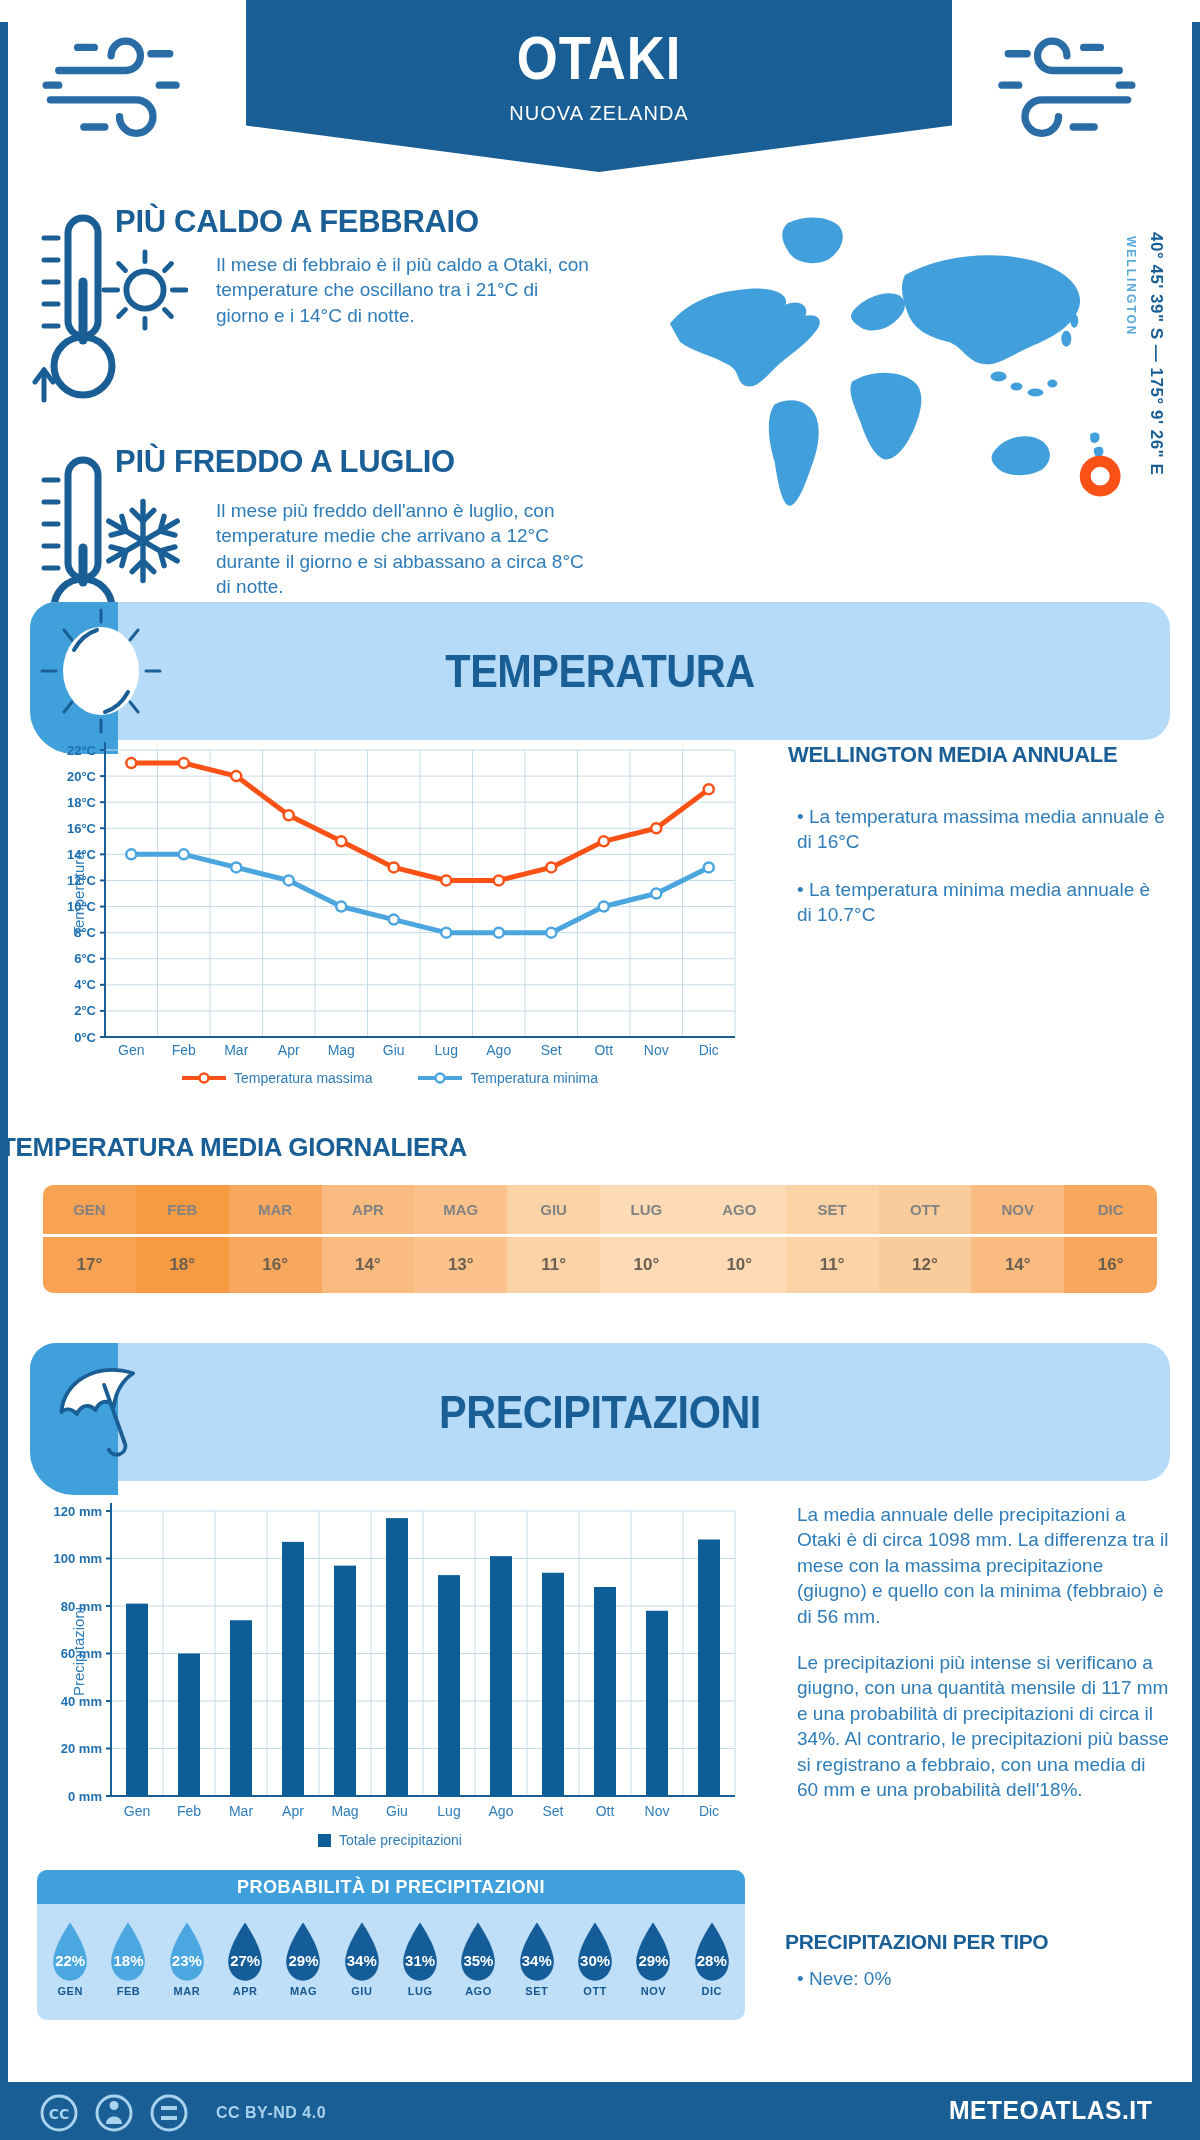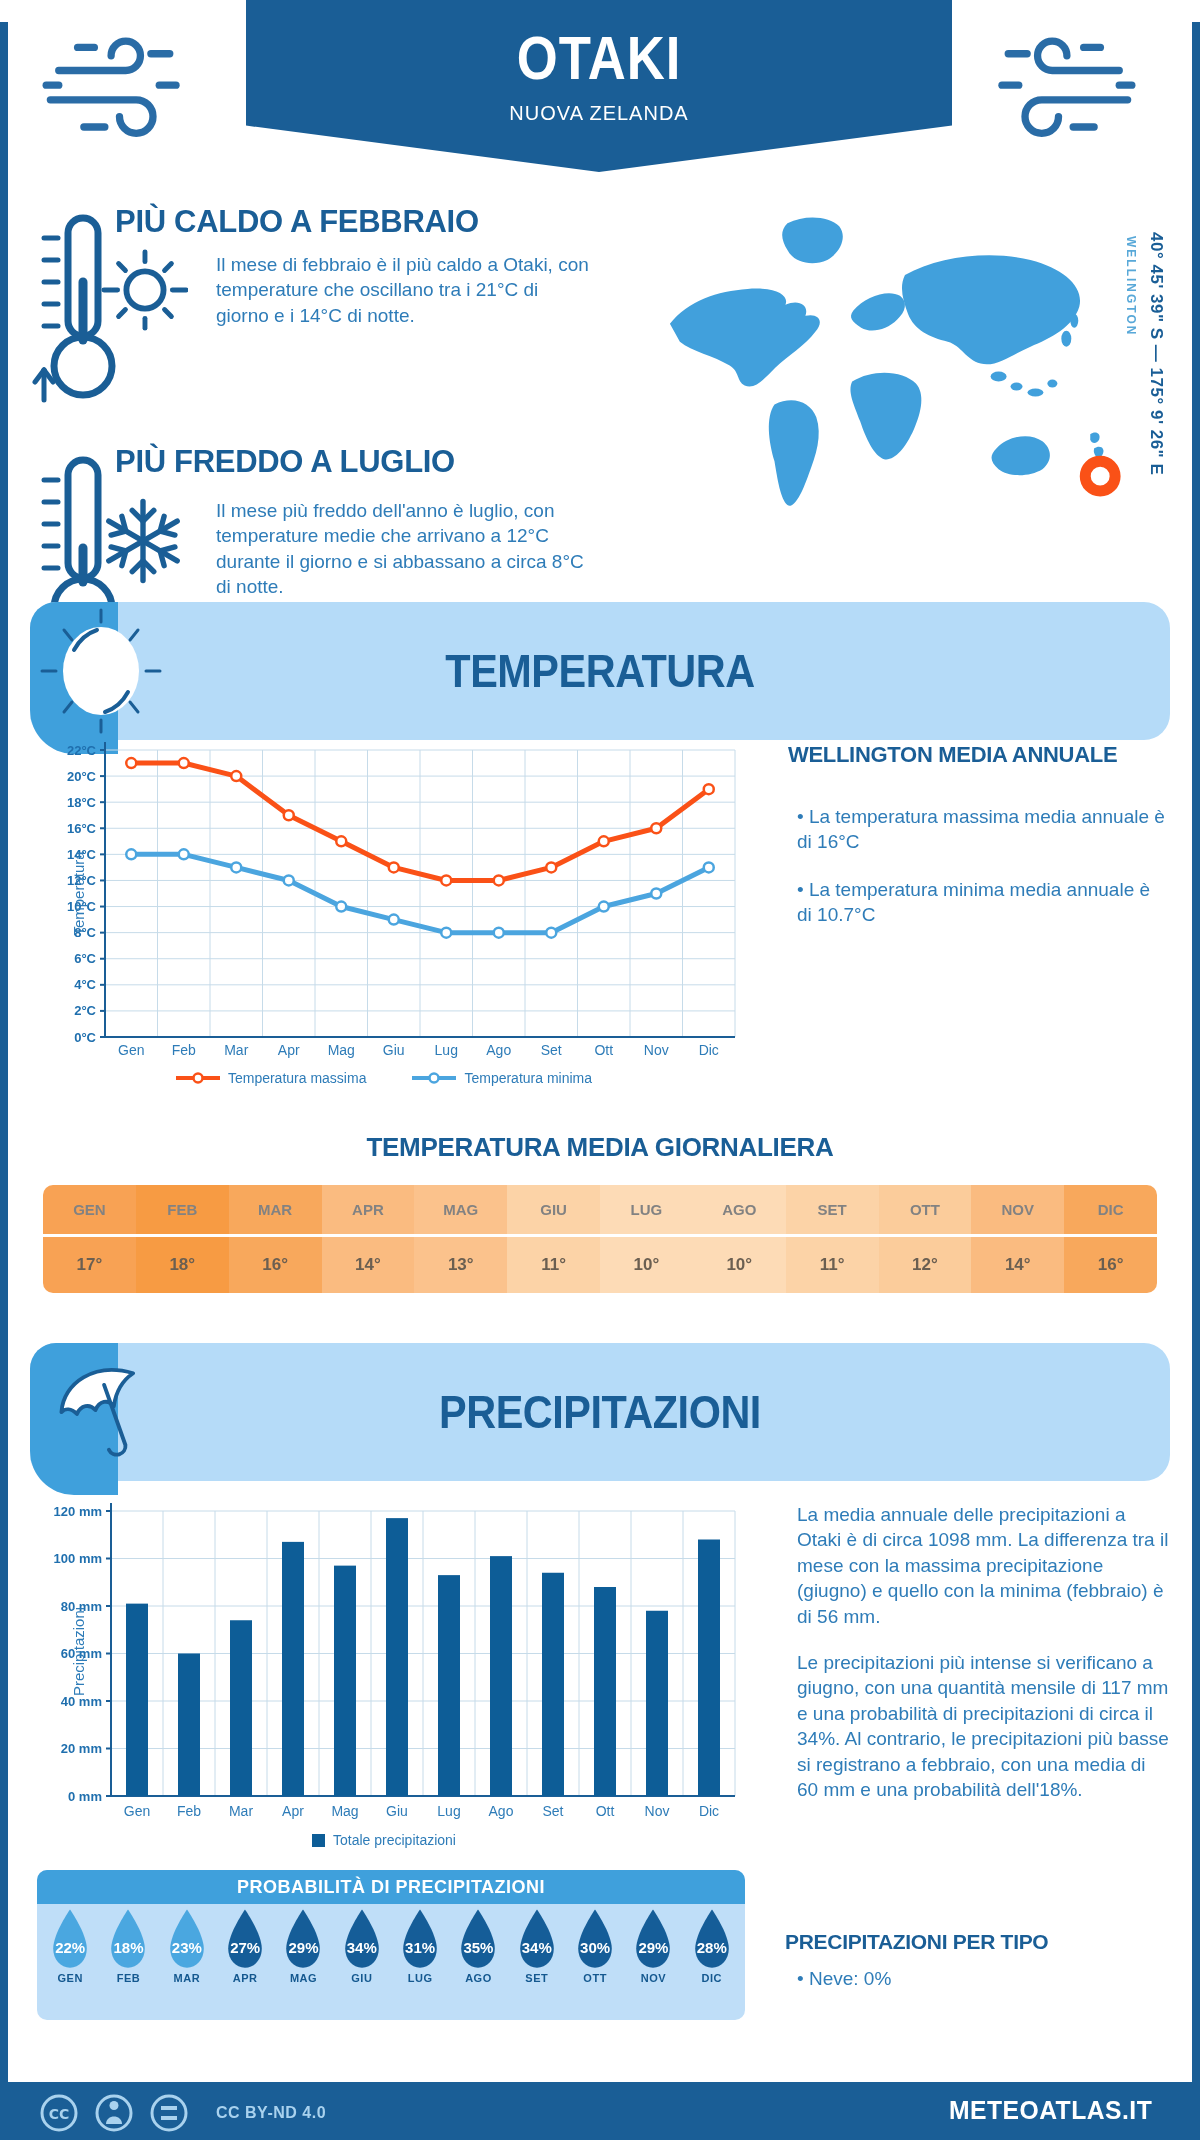--- a/index.html
+++ b/index.html
@@ -35,46 +35,46 @@
   
   .banner-section{position:absolute;left:30px;width:1140px;height:138px;background:var(--light);border-radius:26px;}
   .banner-cap{position:absolute;left:30px;width:88px;height:152px;background:var(--mid);
     border-radius:26px 0 0 26px;border-bottom-left-radius:44px;}
   .banner-title{position:absolute;left:30px;width:1140px;text-align:center;font-size:46px;font-weight:bold;
     color:var(--dark);transform:scaleX(.9);letter-spacing:-.5px;}
 
   
   .ylabel{position:absolute;left:-52px;width:200px;text-align:center;font-size:15px;color:var(--body);
     transform:rotate(-90deg);}
-  .legend-row{position:absolute;left:69px;width:630px;display:flex;justify-content:center;gap:46px;
+  .legend-row{position:absolute;left:75px;width:630px;display:flex;justify-content:center;gap:46px;
     font-size:14px;color:var(--body);align-items:center;}
   .legend-item{display:flex;align-items:center;gap:8px;}
   .legend-square{display:inline-block;width:13px;height:13px;background:var(--bar);}
 
   
   .col-heading{position:absolute;left:788px;width:380px;font-size:22px;font-weight:bold;color:var(--dark);letter-spacing:-.3px;}
   .col-text{position:absolute;left:785px;width:372px;font-size:19px;line-height:1.34;color:var(--body);margin-left:12px;}
   .bullets div{margin-bottom:22px;}
 
-  .center-heading{position:absolute;left:0;width:1200px;text-align:center;font-size:26px;font-weight:bold;
+  .center-heading{position:absolute;left:0;width:1200px;font-size:26px;font-weight:bold;
     color:var(--dark);letter-spacing:-.3px;}
 
   
   .daily-table{position:absolute;left:43px;top:1185px;width:1114px;height:108px;border-radius:10px;
     overflow:hidden;display:grid;grid-template-columns:repeat(12,1fr);grid-template-rows:52px 56px;}
   .daily-table .th{display:flex;align-items:center;justify-content:center;font-size:15px;font-weight:bold;
     color:#828282;border-bottom:3px solid #fff;}
   .daily-table .td{display:flex;align-items:center;justify-content:center;font-size:17px;font-weight:bold;
     color:#6b5f51;}
 
   
   .prob-panel{position:absolute;left:37px;top:1870px;width:708px;height:150px;background:var(--panel);border-radius:10px;}
   .prob-header{height:34px;background:var(--mid);border-radius:10px 10px 0 0;color:#fff;font-size:18px;
     font-weight:bold;text-align:center;line-height:34px;letter-spacing:.5px;}
-  .prob-row{display:flex;padding:3px 4px 0 4px;}
+  .prob-row{display:flex;padding:16px 4px 0 4px;}
   .drop-cell{flex:1;text-align:center;position:relative;}
   .drop-pct{position:absolute;left:0;top:32px;width:100%;text-align:center;color:#fff;font-size:15px;font-weight:bold;}
   .drop-month{font-size:11px;font-weight:bold;color:#14588f;margin-top:1px;letter-spacing:.5px;}
 
   
   .footer{position:absolute;left:0;top:2082px;width:1200px;height:58px;background:var(--dark);}
   .license{position:absolute;left:216px;top:2104px;font-size:16px;font-weight:bold;color:#a9d2ee;letter-spacing:.5px;}
   .site{position:absolute;left:850px;top:2095px;width:310px;text-align:right;font-size:26px;font-weight:bold;
     color:#fff;letter-spacing:.5px;transform:scaleX(.95);}
   svg{display:block;}

